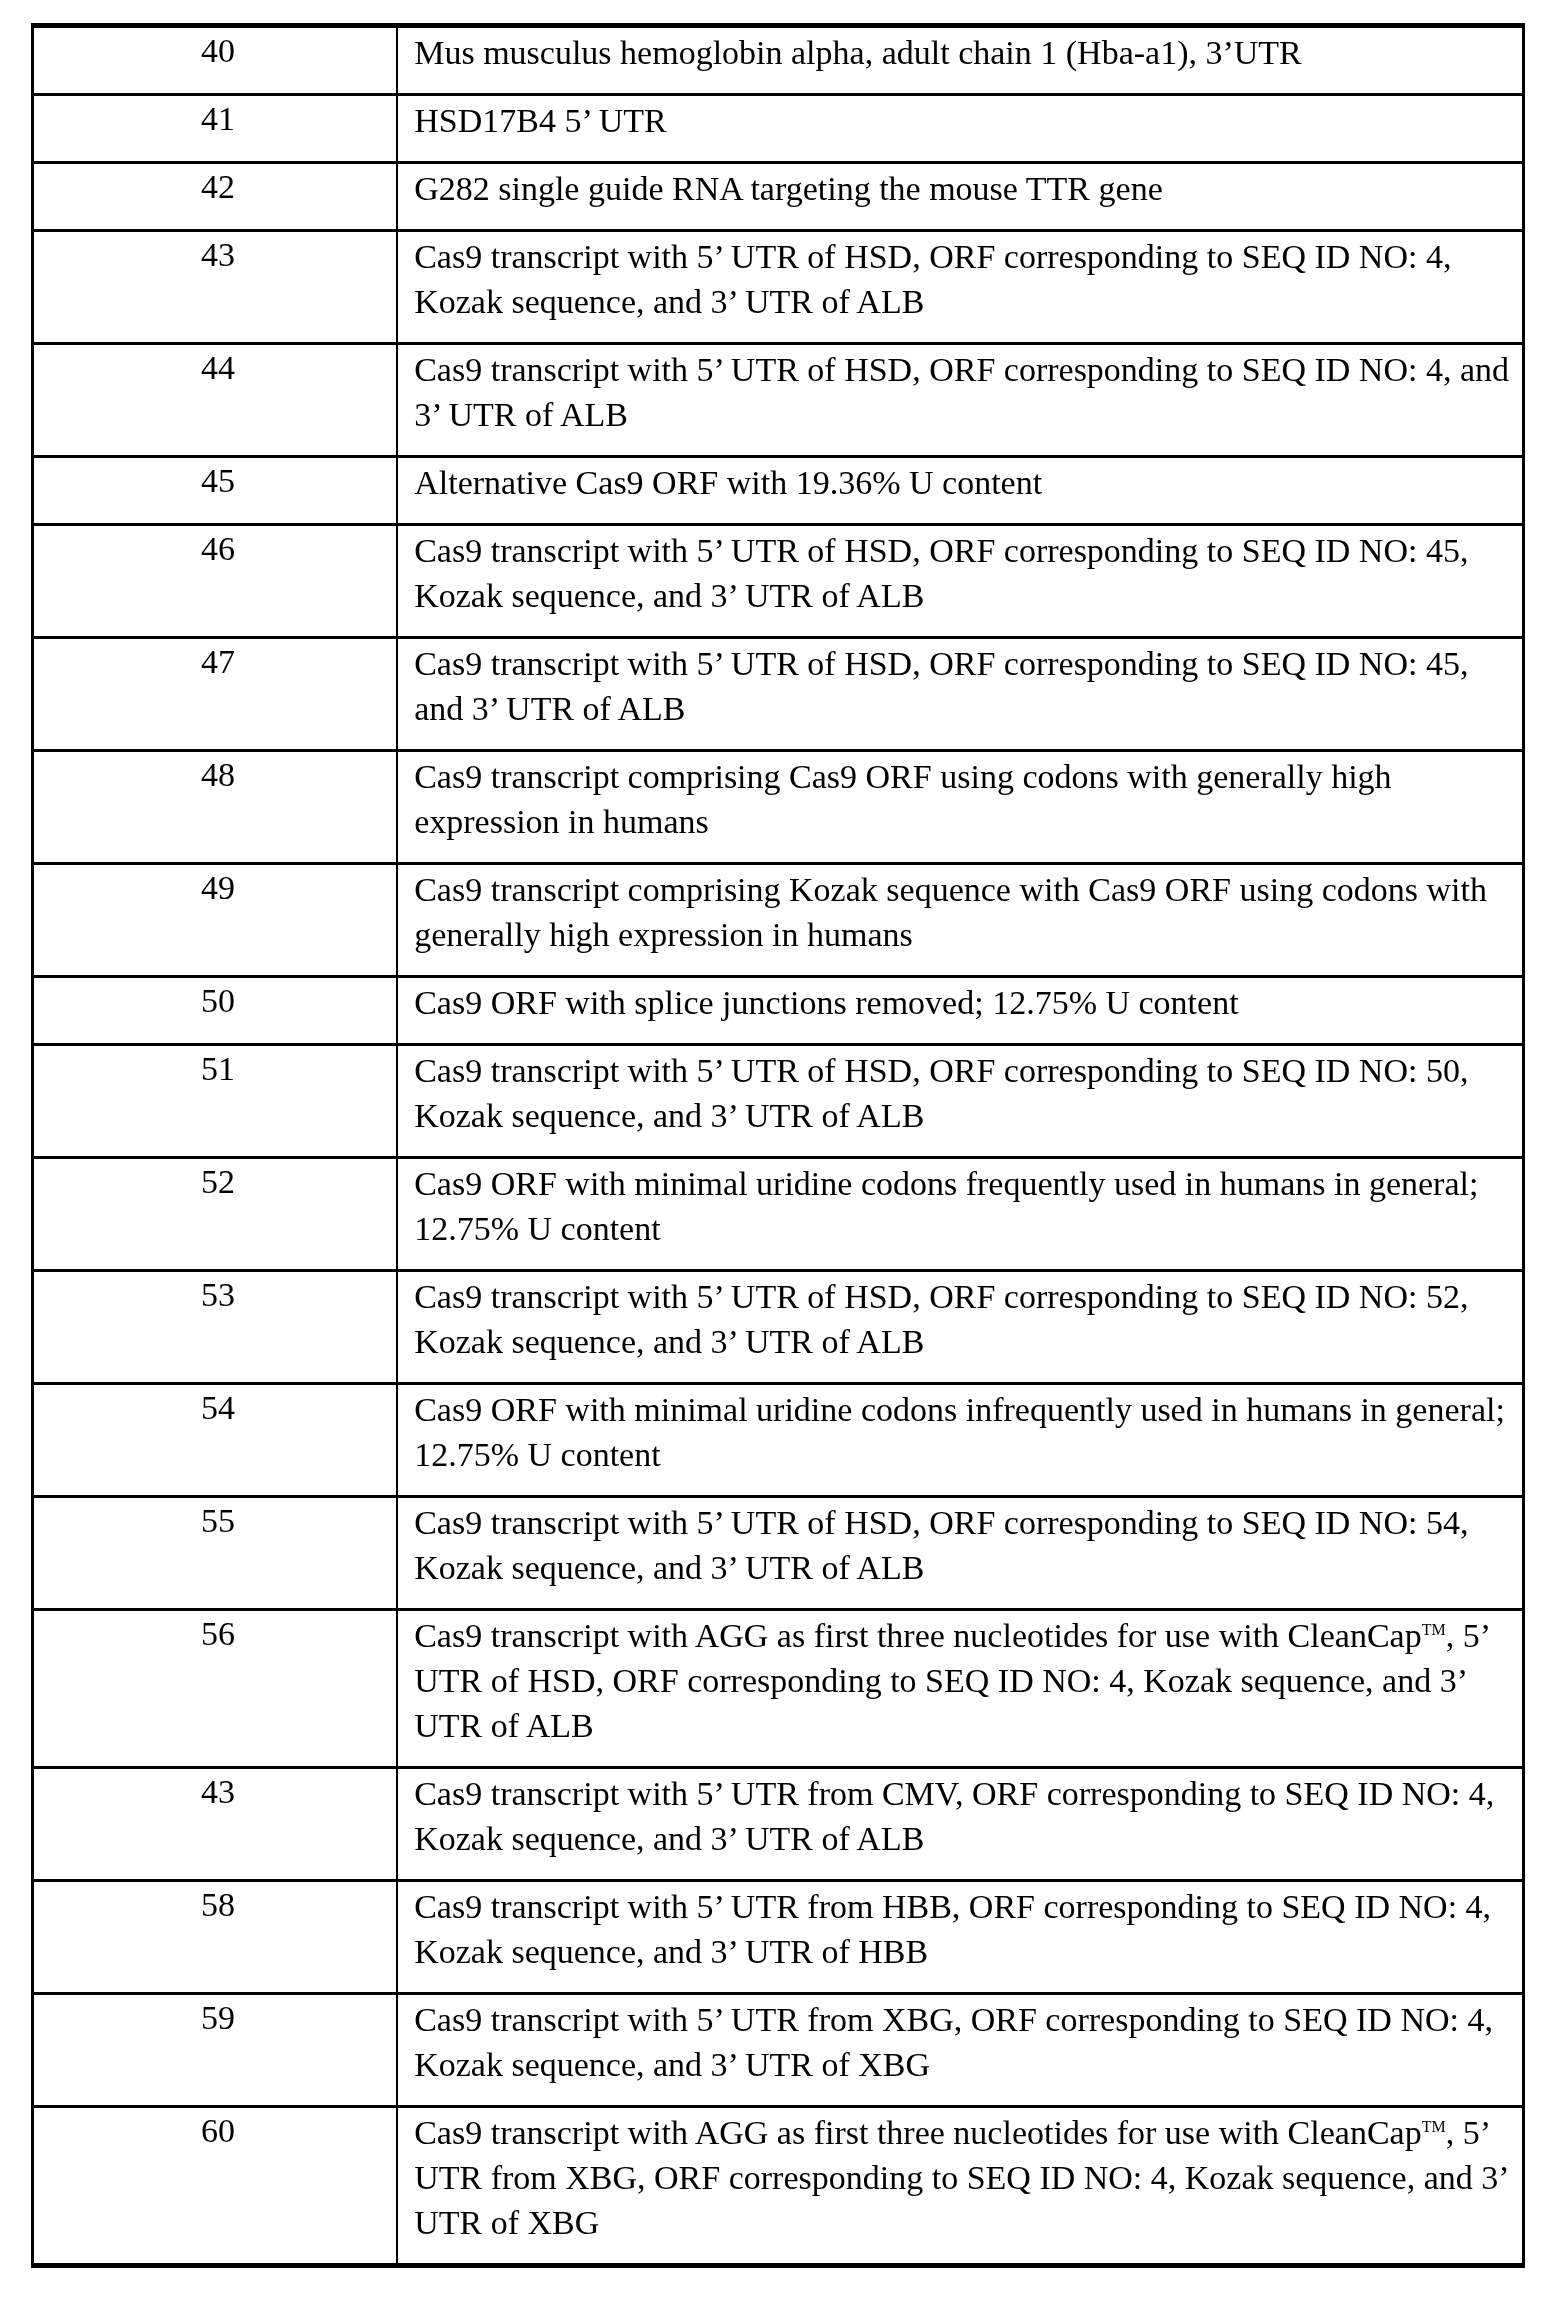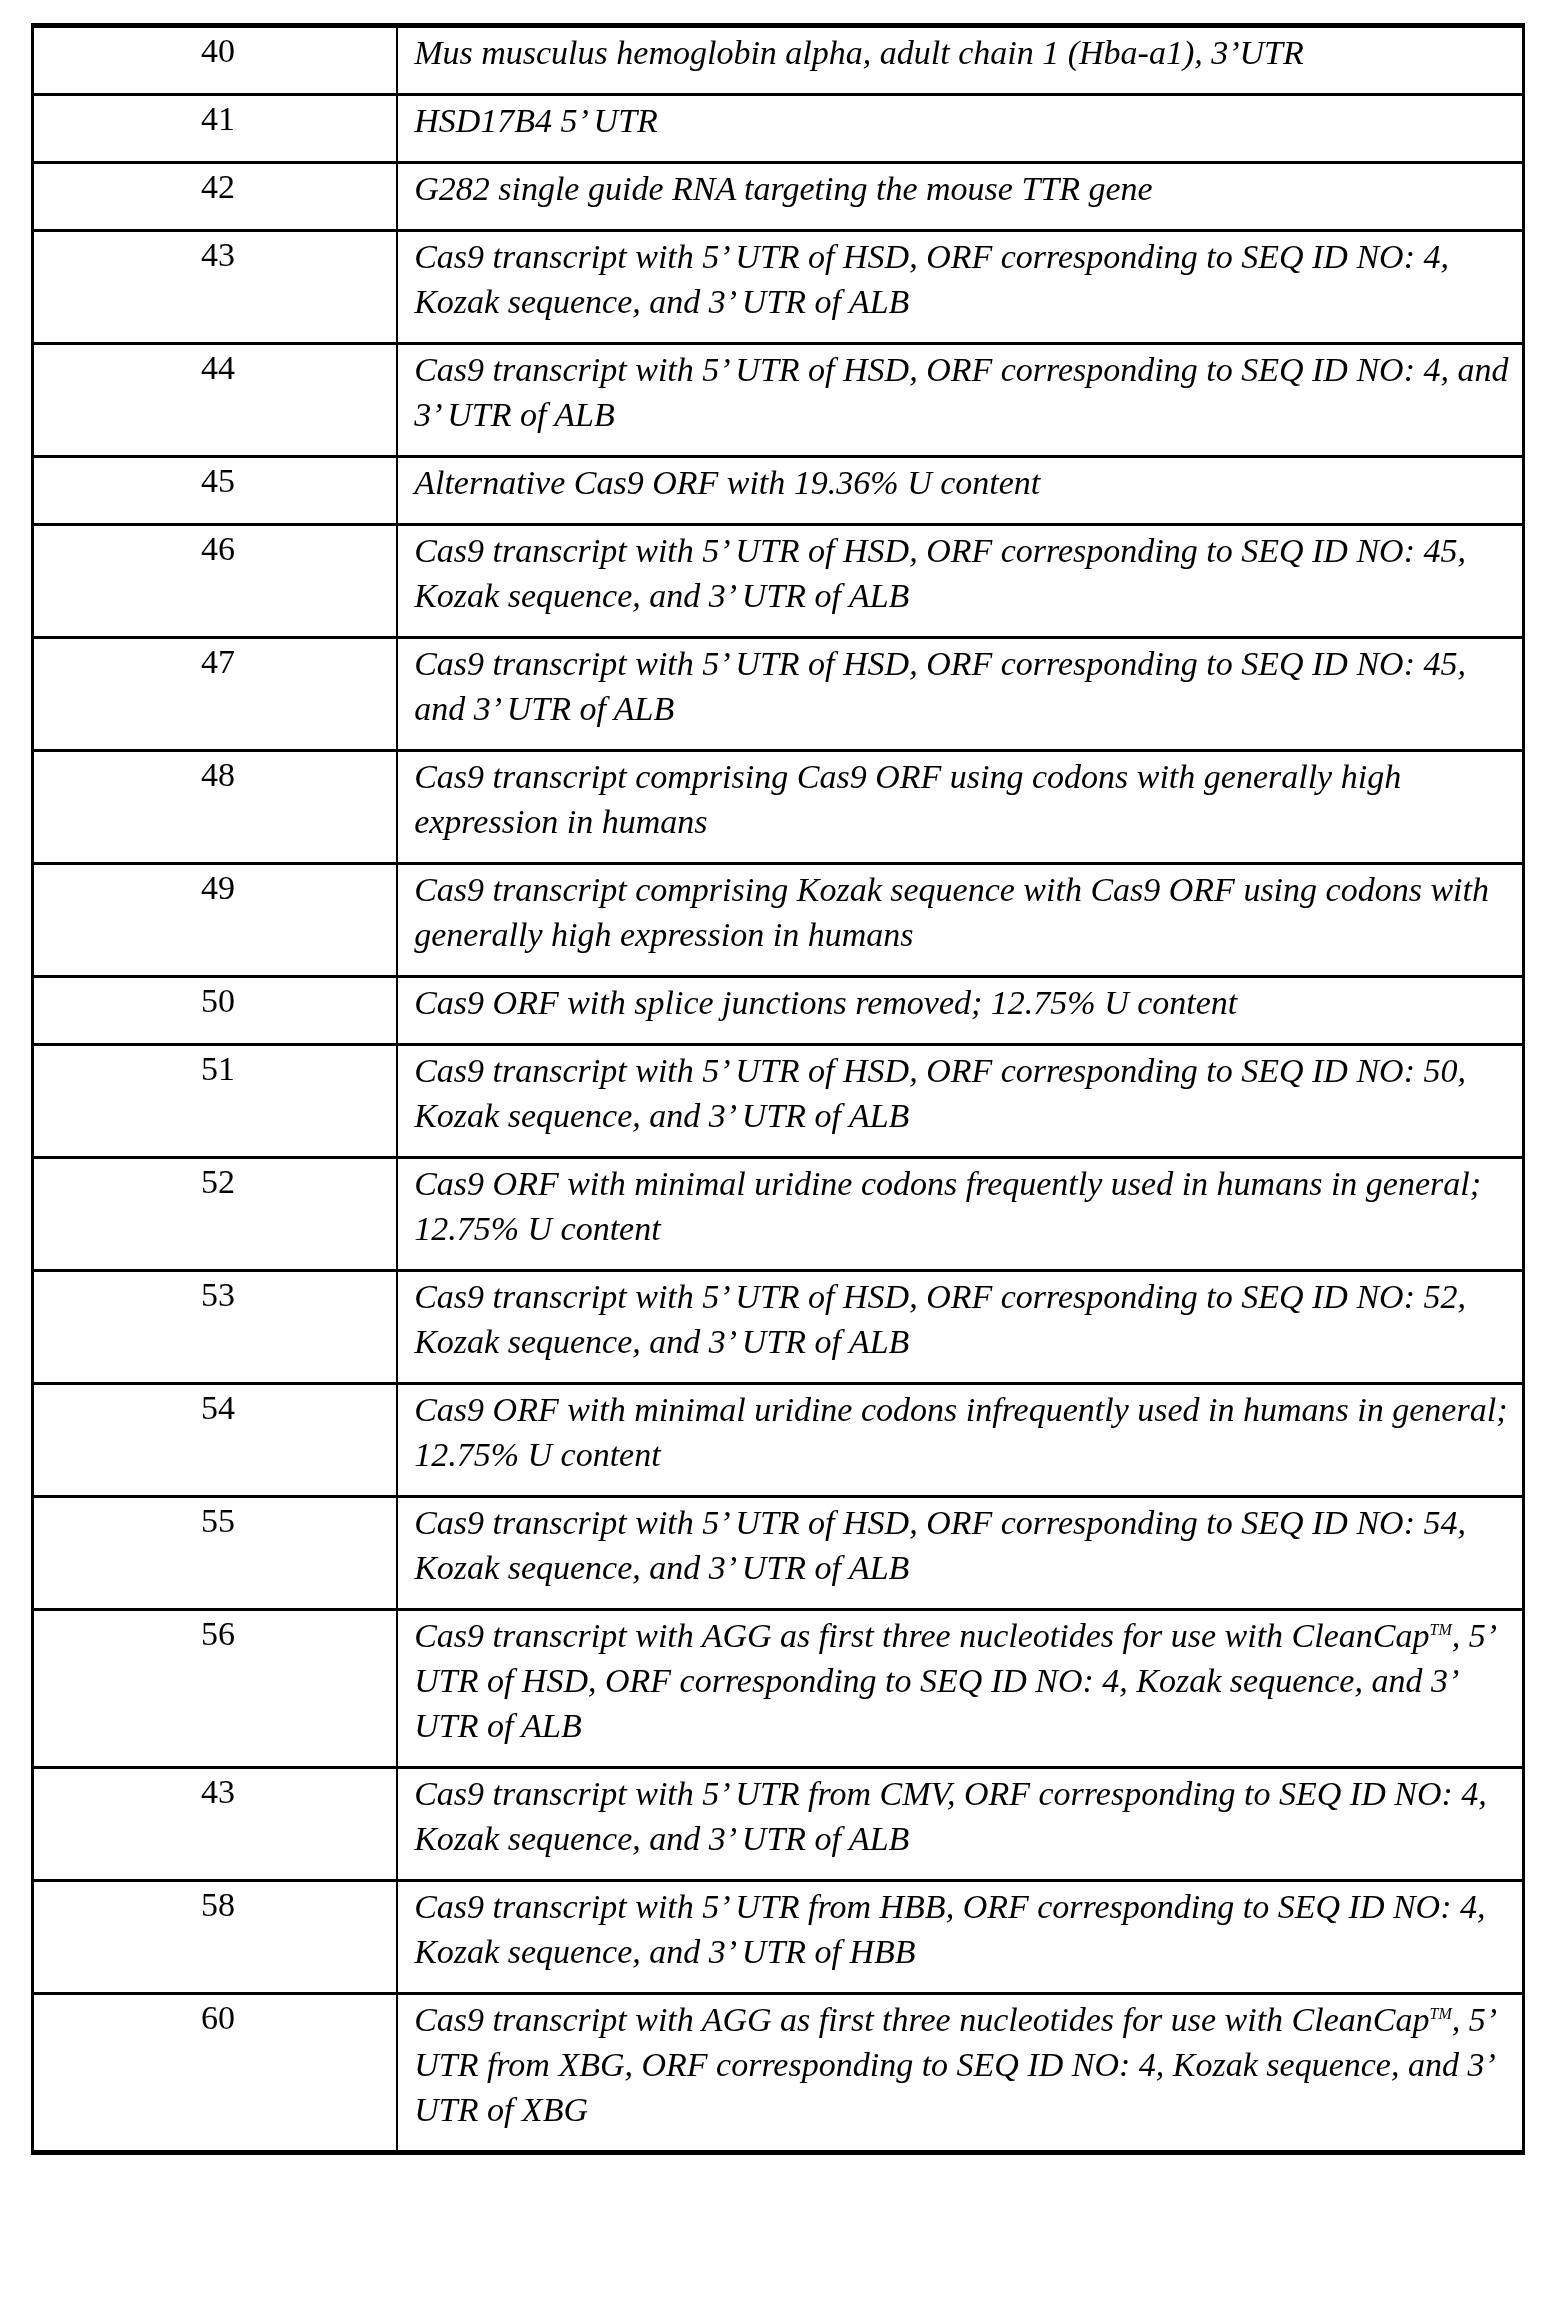--- a/index.html
+++ b/index.html
@@ -18,21 +18,21 @@
     border-left: 2.5px solid #000;
     border-right: 2.5px solid #000;
     border-top: 3.3px solid #000;
     border-bottom: 3.3px solid #000;
     vertical-align: top;
     padding: 0 10px 0 16.6px;
   }
   table.seq tr:first-child td { border-top-width: 5px; }
   table.seq tr:last-child td { border-bottom-width: 5px; }
   table.seq td:first-child { border-left-width: 3.3px; }
-  table.seq td:last-child { border-right-width: 3.3px; font-style: italic; }
+  table.seq td:last-child { border-right-width: 3.3px; }
   td.num { width: 335px; text-align: center; padding-left: 0; padding-right: 0; }
   tr.h1 td { height: 65px; }
   tr.h2 td { height: 110px; }
   tr.h3 td { height: 155px; }
   .desc-text { display: block; padding-top: 1.7px; }
   sup.tm { font-size: 16px; line-height: 0; vertical-align: 12.5px; }
 </style>
 </head>
 <body>
 
@@ -146,20 +146,26 @@
         <td>
             <span class="desc-text">Cas9 transcript with 5’ UTR from CMV, ORF corresponding to SEQ ID NO: 4, Kozak sequence, and 3’ UTR of ALB</span>
           </td>
       </tr>
       <tr class="h2">
         <td class="num">58</td>
         <td>
             <span class="desc-text">Cas9 transcript with 5’ UTR from HBB, ORF corresponding to SEQ ID NO: 4, Kozak sequence, and 3’ UTR of HBB</span>
           </td>
       </tr>
+      <tr class="h2">
+        <td class="num">59</td>
+        <td>
+            <span class="desc-text">Cas9 transcript with 5’ UTR from XBG, ORF corresponding to SEQ ID NO: 4, Kozak sequence, and 3’ UTR of XBG</span>
+          </td>
+      </tr>
       <tr class="h3">
         <td class="num">60</td>
         <td>
             <span class="desc-text"><span>Cas9 transcript with AGG as first three nucleotides for use with CleanCap</span><sup class="tm">TM</sup><span>, 5’ UTR from XBG, ORF corresponding to SEQ ID NO: 4, Kozak sequence, and 3’ UTR of XBG</span></span>
           </td>
       </tr>
     </tbody>
   </table>
 </div>
 

